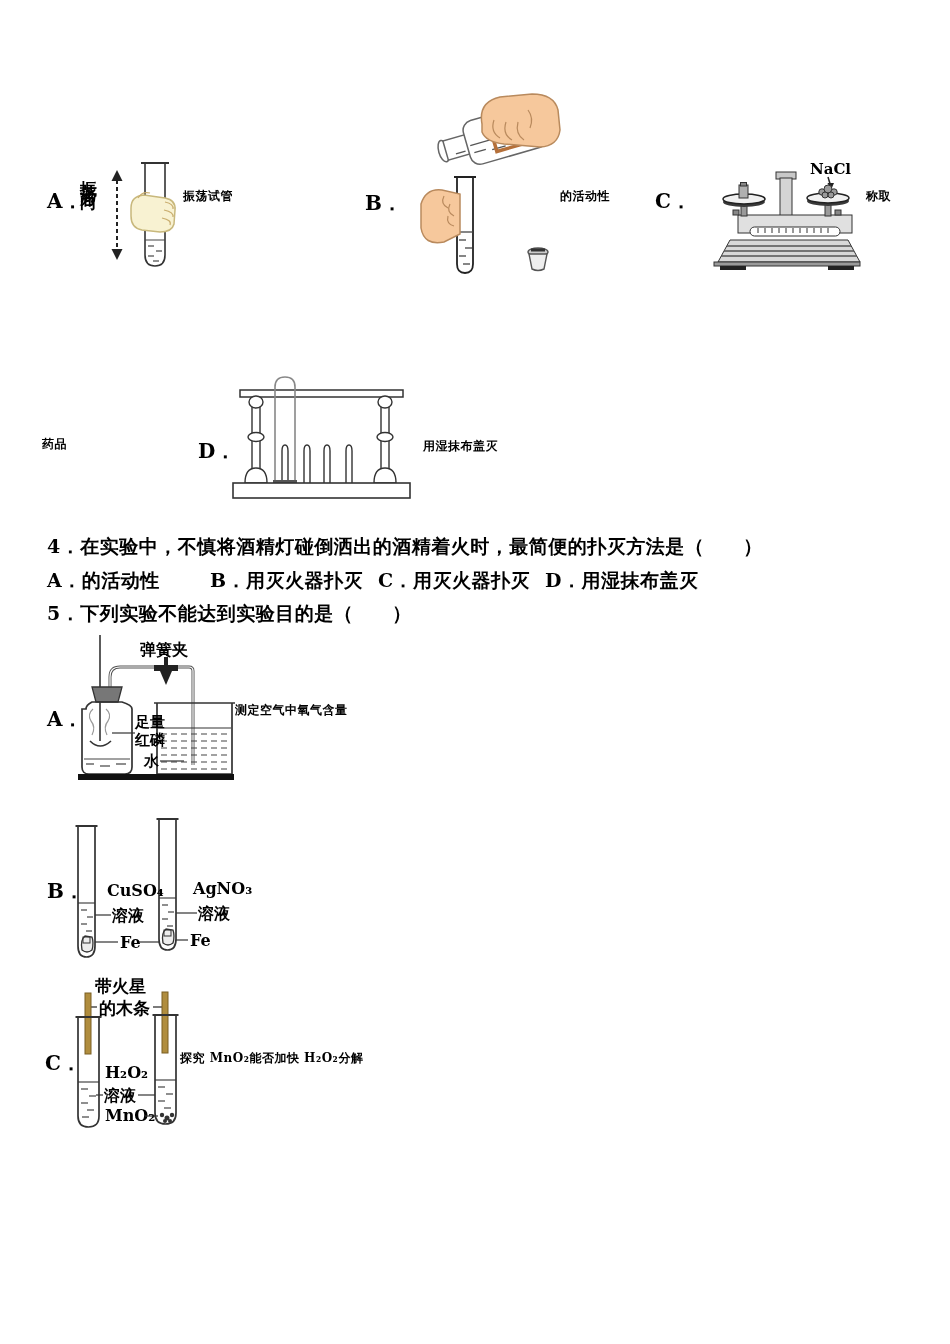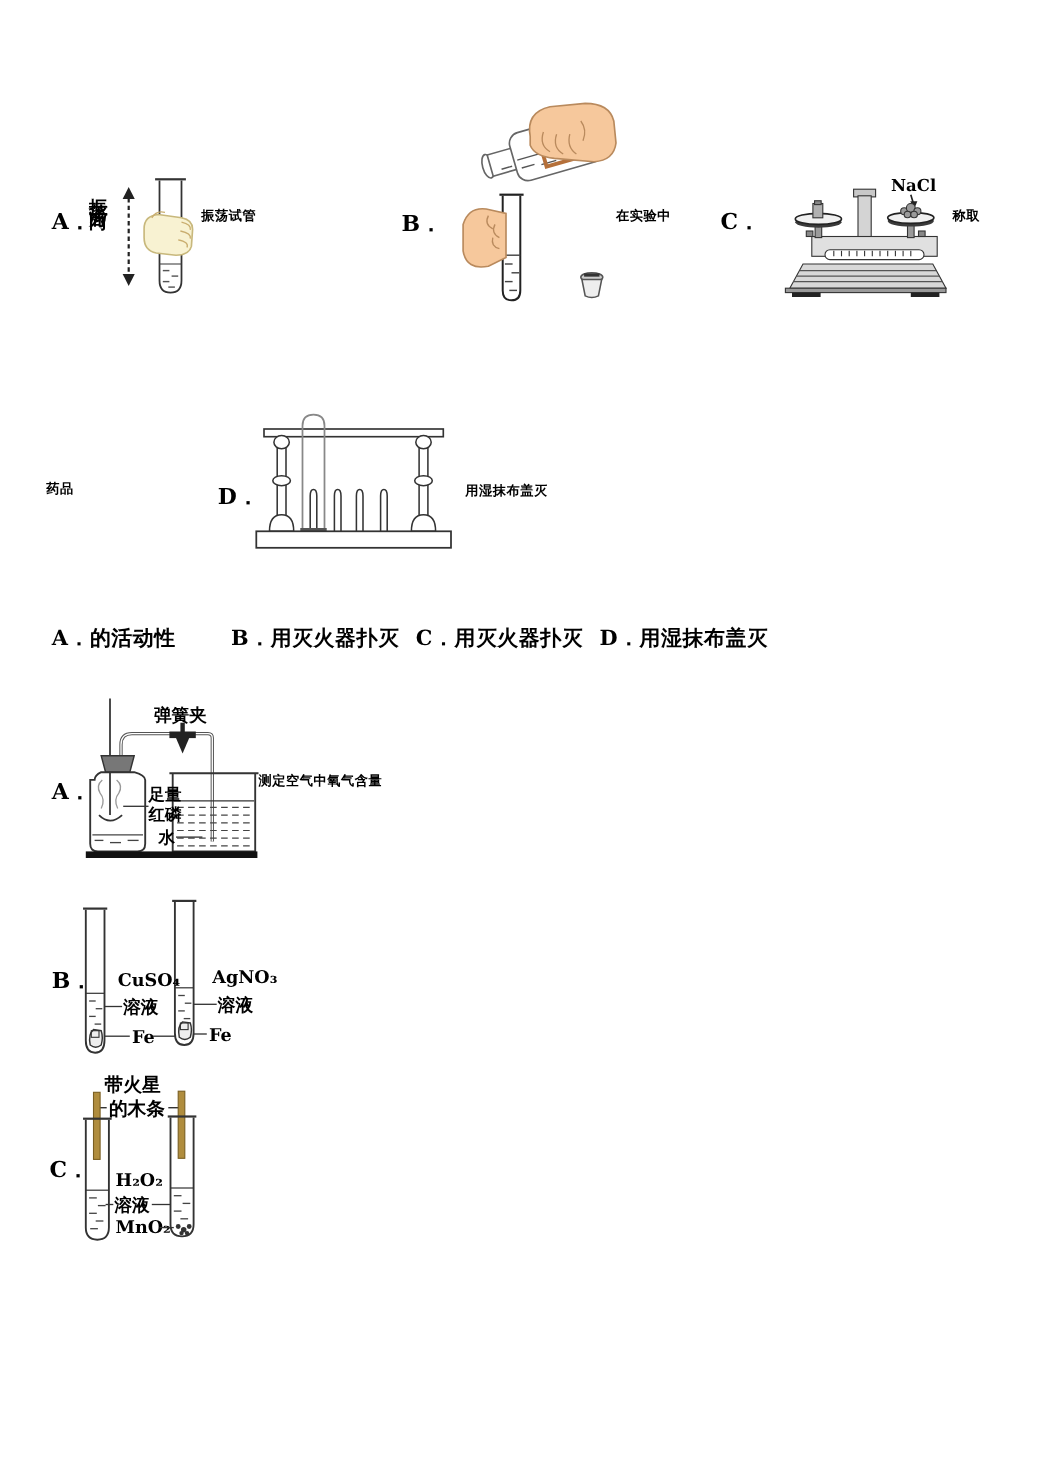--- a/index.html
+++ b/index.html
@@ -83,21 +83,21 @@
     <path d="M1,112 Q6,96 22,98 L40,102 V142 L24,150 Q4,154 1,136 Z" fill="#f6c89c" stroke="#b98a5d" stroke-width="1.5"></path>
     <g fill="none" stroke="#b98a5d" stroke-width="1.2">
       <path d="M24,104 Q20,112 28,116"></path>
         <path d="M30,112 Q26,120 34,124"></path>
         <path d="M28,124 Q26,132 34,134"></path>
     </g>
     <ellipse cx="118" cy="160" rx="10" ry="4" fill="#cccccc" stroke="#555" stroke-width="1.4"></ellipse>
     <path d="M109,162 L127,162 L124,177 Q118,180 112,177 Z" fill="#eeeeee" stroke="#555" stroke-width="1.4"></path>
     <line x1="111" y1="158" x2="125" y2="158" stroke="#333" stroke-width="3"></line>
   </svg>
-  <span class="t cap" style="left:560px;top:190px">在实验中</span>
+  <span class="t cap" style="left:560px;top:190px">的活动性</span>
 
   <span class="t letter" style="left:655px;top:190px">C．</span>
 
   <svg style="left:712px;top:158px" width="150" height="112" viewBox="0 0 150 112">
     <text x="98" y="16" font-size="15">NaCl</text>
     <line x1="116" y1="19" x2="119" y2="29" stroke="#222" stroke-width="1.5"></line>
     <polygon points="119,32 115.5,25 122,25" fill="#222"></polygon>
     <rect x="64" y="14" width="20" height="7" fill="#c8c8c8" stroke="#333"></rect>
     <rect x="68" y="20" width="12" height="42" fill="#d4d4d4" stroke="#333"></rect>
     <rect x="26" y="57" width="114" height="18" fill="#e0e0e0" stroke="#333"></rect>
@@ -166,25 +166,27 @@
       <ellipse cx="152" cy="27" rx="7" ry="6" fill="#fff" stroke="#333" stroke-width="1.4"></ellipse>
       <ellipse cx="152" cy="62" rx="8" ry="4.5" fill="#fff" stroke="#333" stroke-width="1.4"></ellipse>
       <path d="M141,108 Q141,93 152,93 Q163,93 163,108 Z" fill="#fff" stroke="#333" stroke-width="1.4"></path>
     </g>
     <path d="M42,12 Q42,2 52,2 Q62,2 62,12 V107 H42 Z" fill="none" stroke="#888" stroke-width="1.6"></path>
     <rect x="40" y="105" width="24" height="3.5" fill="#555"></rect>
     <rect x="0" y="108" width="177" height="15" fill="#fff" stroke="#333" stroke-width="1.6"></rect>
   </svg>
   <span class="t cap" style="left:423px;top:440px">用湿抹布盖灭</span>
 
+  <span class="t stem" style="left:47px;top:536px">4．在实验中，不慎将酒精灯碰倒洒出的酒精着火时，最简便的扑灭方法是（　　）</span>
   <span class="t stem" style="left:47px;top:570px">A．的活动性</span>
   <span class="t stem" style="left:210px;top:570px">B．用灭火器扑灭</span>
   <span class="t stem" style="left:378px;top:570px">C．用灭火器扑灭</span>
   <span class="t stem" style="left:545px;top:570px">D．用湿抹布盖灭</span>
 
+  <span class="t stem" style="left:47px;top:603px">5．下列实验不能达到实验目的是（　　）</span>
 
   <span class="t letter" style="left:47px;top:708px">A．</span>
   <svg style="left:78px;top:635px" width="160" height="146" viewBox="0 0 160 146">
     <text x="62" y="20" font-size="16">弹簧夹</text>
     <line x1="22" y1="0" x2="22" y2="106" stroke="#333" stroke-width="1.6"></line>
     <g fill="none" stroke="#999" stroke-width="1.2">
       <path d="M14,100 q4,-8 -1,-14 q-4,-7 2,-12"></path>
         <path d="M29,100 q-4,-8 1,-14 q4,-7 -2,-12"></path>
     </g>
     <path d="M12,106 q10,10 21,0" fill="#fff" stroke="#333" stroke-width="1.6"></path>
@@ -293,14 +295,15 @@
       <circle cx="87" cy="143" r="2"></circle>
         <circle cx="92" cy="143" r="2"></circle>
     </g>
     <text x="27" y="100" font-size="16">H₂O₂</text>
     <line x1="18" y1="117" x2="25" y2="117" stroke="#333" stroke-width="1.2"></line>
     <text x="26" y="123" font-size="16">溶液</text>
     <line x1="60" y1="117" x2="77" y2="117" stroke="#333" stroke-width="1.2"></line>
     <text x="27" y="143" font-size="16">MnO₂</text>
     <line x1="67" y1="138" x2="80" y2="138" stroke="#333" stroke-width="1.2"></line>
   </svg>
+  <span class="t cap" style="left:180px;top:1052px">探究 MnO₂能否加快 H₂O₂分解</span>
 
 </div>
 
 </body></html>

